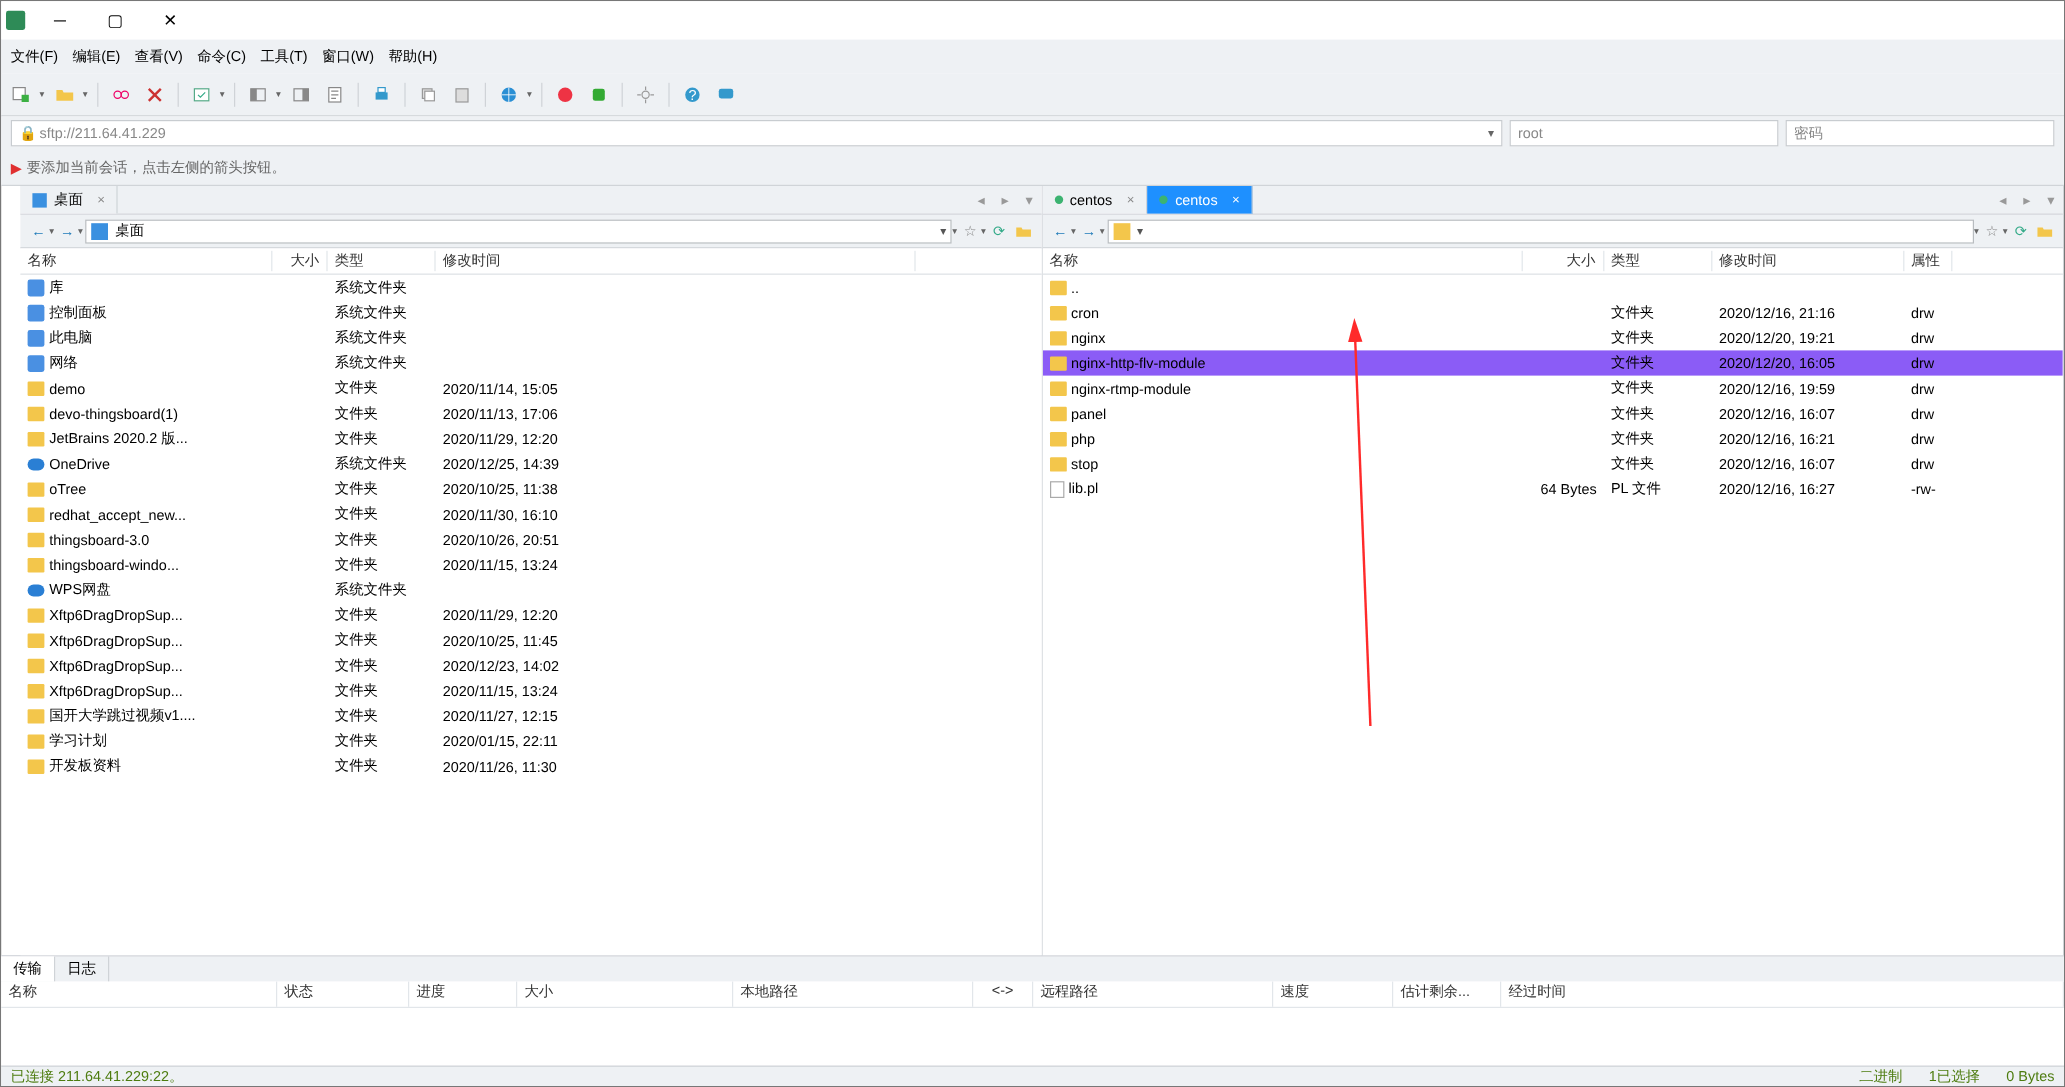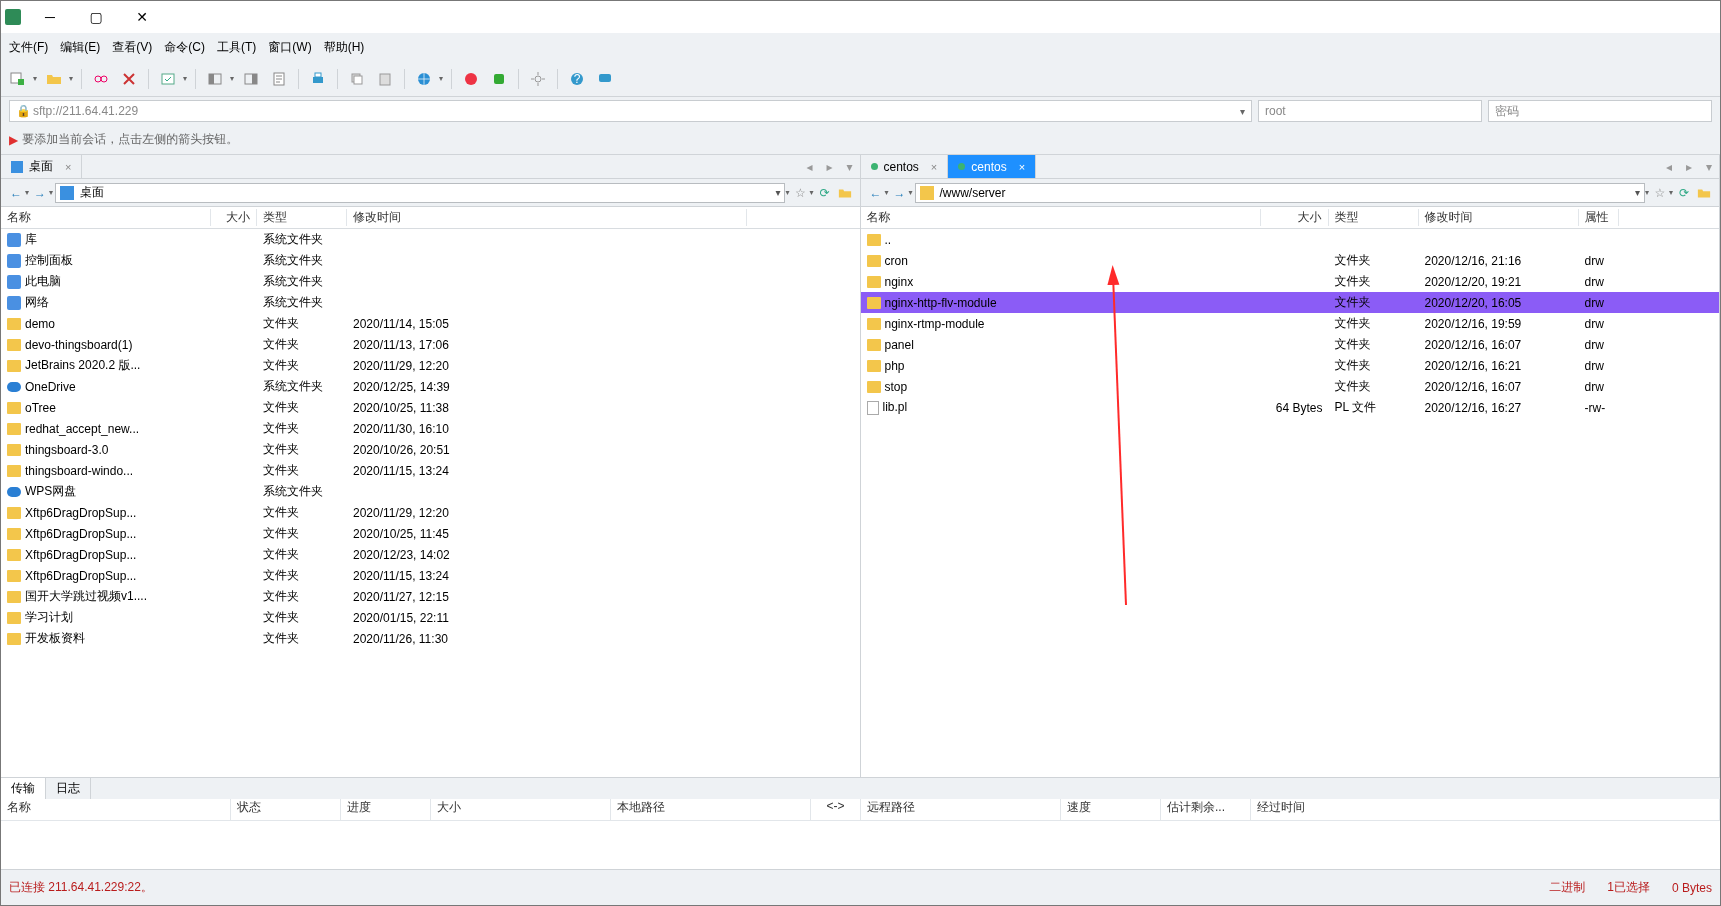--- a/index.html
+++ b/index.html
@@ -54,29 +54,29 @@
 .icon-folder{ width:14px; height:12px; background:#f3c64b; display:inline-block; margin-right:4px; vertical-align:middle; border-radius:1px;}
 .icon-file{ width:12px; height:14px; background:#fff; border:1px solid #aaa; display:inline-block; margin-right:4px; vertical-align:middle;}
 .icon-sys{ width:14px; height:14px; display:inline-block; margin-right:4px; vertical-align:middle; background:#4a90e2; border-radius:2px;}
 .icon-cloud{ width:14px; height:10px; background:#2a7fd4; border-radius:5px; display:inline-block; margin-right:4px; vertical-align:middle;}
 .bottom-tabs{ height:22px; background:#eef1f4; display:flex; align-items:stretch; border-top:1px solid #cfd3d7;}
 .bottom-tabs .btab{ padding:0 10px; display:flex; align-items:center; border-right:1px solid #cfd3d7;justify-content:flex-end;}
 .bottom-tabs .btab.active{ background:#fff;}
 .transfer-hdr{ height:22px; display:flex; background:#fff; border-bottom:1px solid #e2e6ea;}
 .transfer-hdr .tcol{ padding:0 6px; border-right:1px solid #e2e6ea; color:#333;}
 .transfer-body{ height:48px; background:#fff;}
-.status{ height:36px; background:#eef1f4; display:flex; align-items:center; padding:0 8px; border-top:1px solid #cfd3d7; color:#b91c1c;}
+.status{ height:17px; background:#eef1f4; display:flex; align-items:center; padding:0 8px; border-top:1px solid #cfd3d7; color:#4d7c0f;}
 .status .s-left{flex:1;}
 .status .s-item{ margin-left:22px;}
 .arrow-annotation{ position:absolute; pointer-events:none;}
 
 .L .col.c-name{ width:210px;} .L .col.c-size{ width:46px; text-align:right;} .L .col.c-type{ width:90px;} .L .col.c-date{ width:400px;}
 
 .R .col.c-name{ width:400px;} .R .col.c-size{ width:68px; text-align:right;} .R .col.c-type{ width:90px;} .R .col.c-date{ width:160px;} .R .col.c-attr{ width:40px;}
-.rel{position:relative;}
+.rel{position:relative;margin-left:16px;}
 </style>
 </head>
 <body>
 
 <div class="window">
  <div class="titlebar">
    <span class="app-icon"></span>
    <div class="win-btns">
      <span>─</span>
      <span>▢</span>
@@ -408,21 +408,20 @@
        <div class="navarrow">▸</div>
        <div class="navarrow">▾</div>
      </div>
      <div class="nav">
        <span class="arrow">←</span>
           <span class="drop">▾</span>
        <span class="arrow">→</span>
           <span class="drop">▾</span>
        <div class="path">
          <span class="picon"></span>
-         <span class="ptxt">/www/server</span>
          <span class="pch">▾</span>
        </div>
        <span class="drop">▾</span>
        <span class="extra">☆</span>
           <span class="drop">▾</span>
        <span class="extra" style="color:#3a8">⟳</span>
        <span class="extra">
             <svg width="14" height="14" viewBox="0 0 16 16">
               <path d="M1 4h5l1 2h8v7H1z" fill="#f3c64b"></path>
             </svg>

